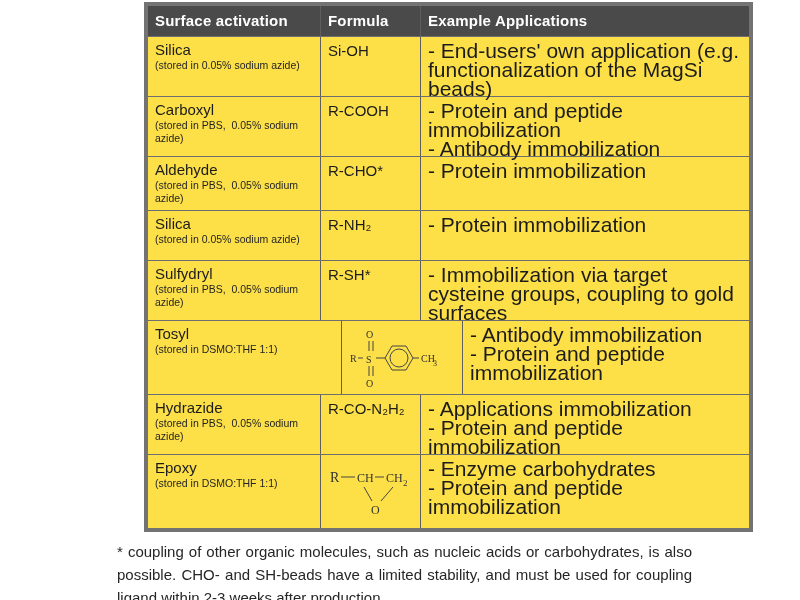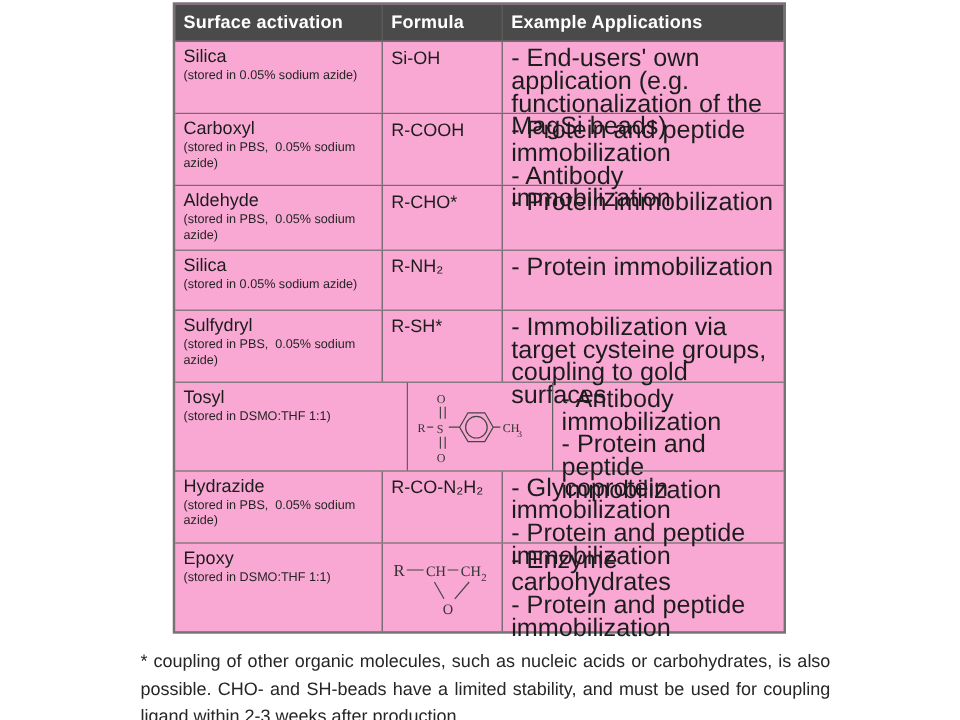--- a/index.html
+++ b/index.html
@@ -1,22 +1,22 @@
 <!DOCTYPE html>
 <html><head>
 <meta charset="utf-8">
 <style>
   html,body{margin:0;padding:0;background:#ffffff;}
   .page{
     position:relative;width:800px;height:600px;background:#ffffff;overflow:hidden;
     font-family:"Liberation Sans",sans-serif;color:#1c1c1c;
   }
   .activation-table{
-    position:absolute;left:144px;top:2px;width:511px;
-    border:2px solid #737373;background:#f9a8d4;box-sizing:border-box;
+    position:absolute;left:144px;top:2px;width:609px;
+    border:4px solid #737373;background:#fde047;box-sizing:border-box;
   }
   .trow{display:flex;}
   .trow + .trow{border-top:1px solid #6e6e6e;}
   .cell{box-sizing:border-box;padding:4px 7px 2px 7px;}
   .c1{width:172px;}
   .c2{width:100px;border-left:1px solid #5f5f5f;}
   .c3{flex:1;border-left:1px solid #5f5f5f;}
   .thead{background:#4a4a4a;color:#ffffff;height:30px;}
   .thead .cell{font-size:15px;font-weight:bold;padding-top:6px;letter-spacing:0.2px;}
   .r0{height:59px;} .r1{height:59px;} .r2{height:53px;} .r3{height:49px;}
@@ -149,21 +149,21 @@
 
     <div class="trow r6">
       <div class="cell c1">
         <div class="sname">Hydrazide</div>
         <div class="storage">(stored in PBS,  0.05% sodium azide)</div>
       </div>
       <div class="cell c2">
         <div class="formula">R-CO-N₂H₂</div>
       </div>
       <div class="cell c3">
-        <div class="app-line">- Glycoprotein immobilization</div>
+        <div class="app-line">- Applications immobilization</div>
         <div class="app-line">- Protein and peptide immobilization</div>
       </div>
     </div>
 
     <div class="trow r7">
       <div class="cell c1">
         <div class="sname">Epoxy</div>
         <div class="storage">(stored in DSMO:THF 1:1)</div>
       </div>
       <div class="cell c2 struct-cell">

